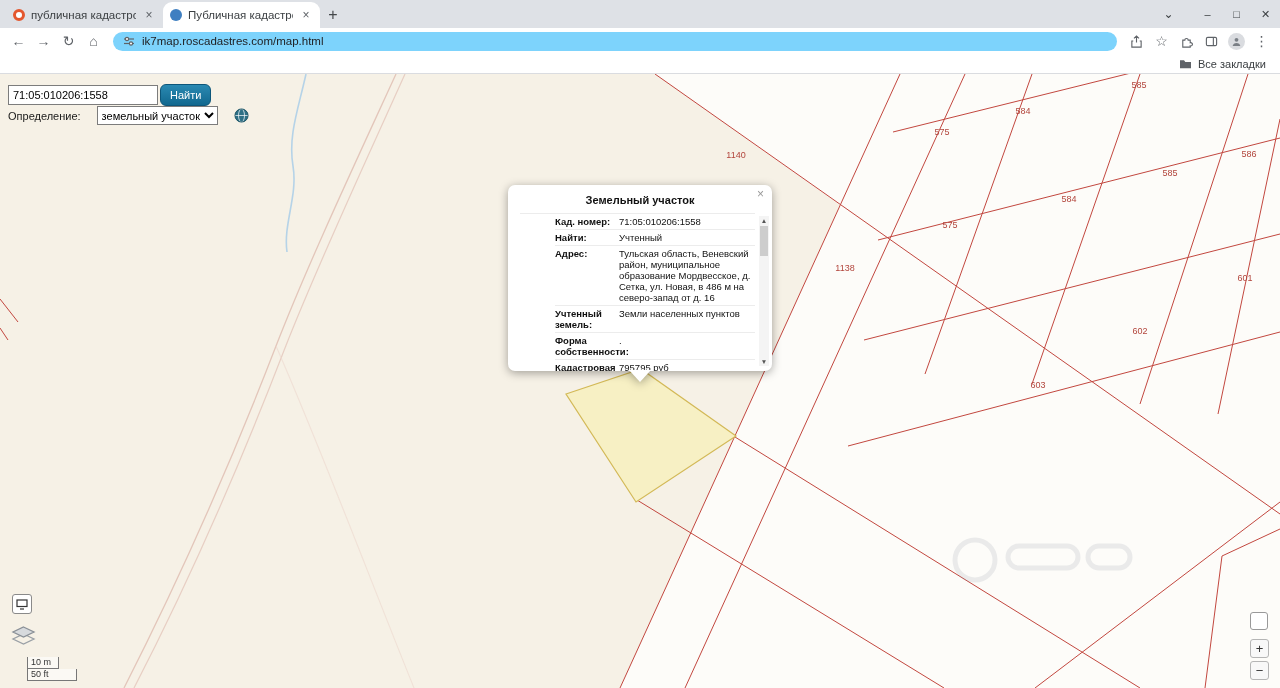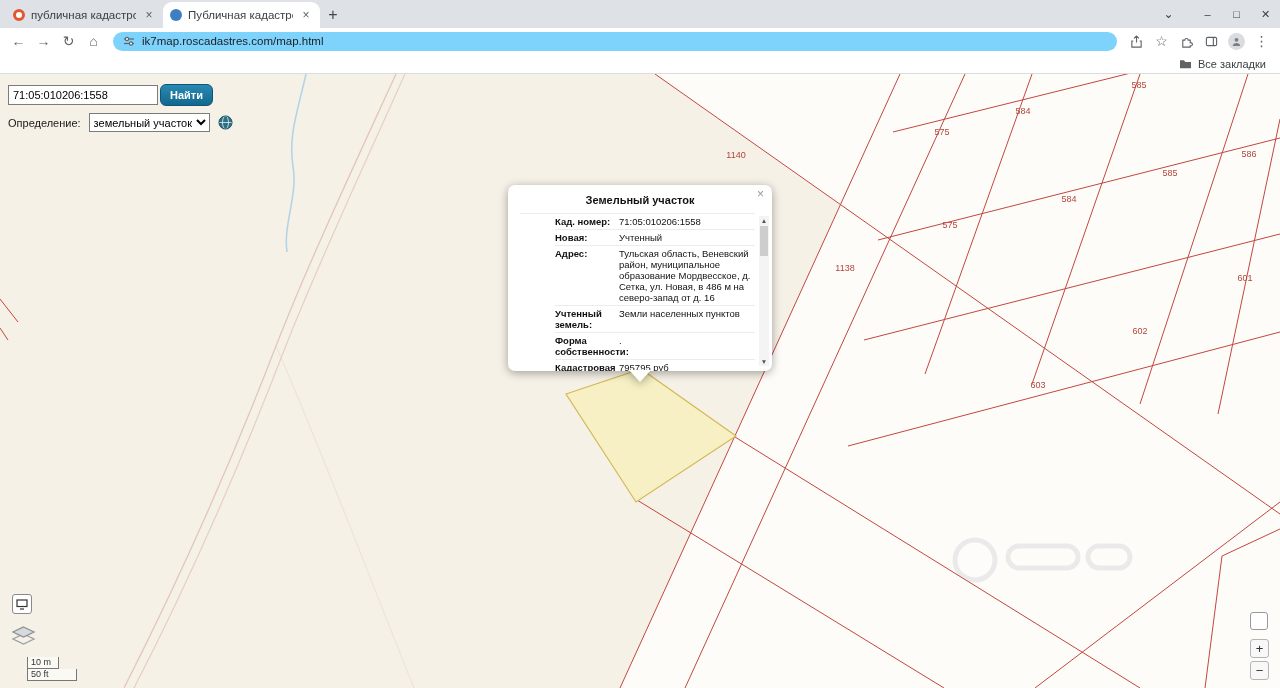--- a/index.html
+++ b/index.html
@@ -29,22 +29,22 @@
 
   .bookmarksbar { height: 20px; background: #fff; border-bottom: 1px solid #dadce0; display: flex; align-items: center; justify-content: flex-end; padding: 0 14px; gap: 6px; font-size: 11px; color: #3c4043; }
 
   
   .map { position: relative; width: 1280px; height: 614px; background: #fdfcf9; overflow: hidden; }
   .map-svg { position: absolute; left: 0; top: 0; }
 
   .search-panel { position: absolute; left: 8px; top: 10px; z-index: 30; }
   .search-row { display: flex; align-items: center; }
   .search-input { width: 150px; height: 20px; border: 1px solid #7c7c7c; font-size: 11px; padding: 0 4px; background: #fff; font-family: "Liberation Sans", sans-serif; }
-  .find-btn { margin-left: 2px; height: 22px; padding: 0 9px; background: linear-gradient(#2a89b2, #11688f); color: #fff; font-size: 11px; border: 1px solid #0d567a; border-radius: 6px; font-family: "Liberation Sans", sans-serif; font-weight: bold; }
-  .def-row { margin-top: 7px; display: flex; align-items: center; gap: 8px; font-size: 11px; color: #1a1a1a; }
+  .find-btn { margin-left: 2px; height: 22px; padding: 0 9px; background: linear-gradient(#2a89b2, #11688f); color: #fff; font-size: 11px; border: 1px solid #0d567a; border-radius: 6px; font-family: "Liberation Sans", sans-serif; }
+  .def-row { display: flex; align-items: center; gap: 16px; font-size: 11px; color: #1a1a1a; }
   .def-select { height: 19px; font-size: 11px; border: 1px solid #7c7c7c; background: #fff; font-family: "Liberation Sans", sans-serif; }
 
   
   .popup-wrap { position: absolute; left: 508px; top: 111px; width: 264px; z-index: 40; filter: drop-shadow(0 2px 5px rgba(0,0,0,0.35)); }
   .popup { background: #fff; border-radius: 7px; height: 186px; overflow: hidden; position: relative; }
   .popup-title { text-align: center; font-weight: bold; font-size: 11px; padding: 9px 0 7px; color: #111; }
   .popup-close { position: absolute; top: 2px; right: 8px; font-size: 12px; color: #999; cursor: default; }
   .fields { margin: 0 17px 0 12px; border-top: 1px solid #ececec; }
   .prow { display: flex; border-bottom: 1px solid #ececec; padding: 2px 0; font-size: 9.5px; line-height: 11px; color: #111; margin-left: 35px; }
   .plabel { width: 64px; font-weight: bold; flex: none; padding-right: 5px; }
@@ -216,21 +216,21 @@
   <div class="popup-wrap">
     <div class="popup">
       <div class="popup-title">Земельный участок</div>
       <div class="popup-close">×</div>
       <div class="fields">
         <div class="prow">
           <div class="plabel">Кад. номер:</div>
           <div class="pvalue">71:05:010206:1558</div>
         </div>
         <div class="prow">
-          <div class="plabel">Новая:</div>
+          <div class="plabel">Найти:</div>
           <div class="pvalue">Учтенный</div>
         </div>
         <div class="prow">
           <div class="plabel">Адрес:</div>
           <div class="pvalue">Тульская область, Веневский район, муниципальное образование Мордвесское, д. Сетка, ул. Новая, в 486 м на северо-запад от д. 16</div>
         </div>
         <div class="prow">
           <div class="plabel">Учтенный земель:</div>
           <div class="pvalue">Земли населенных пунктов</div>
         </div>

